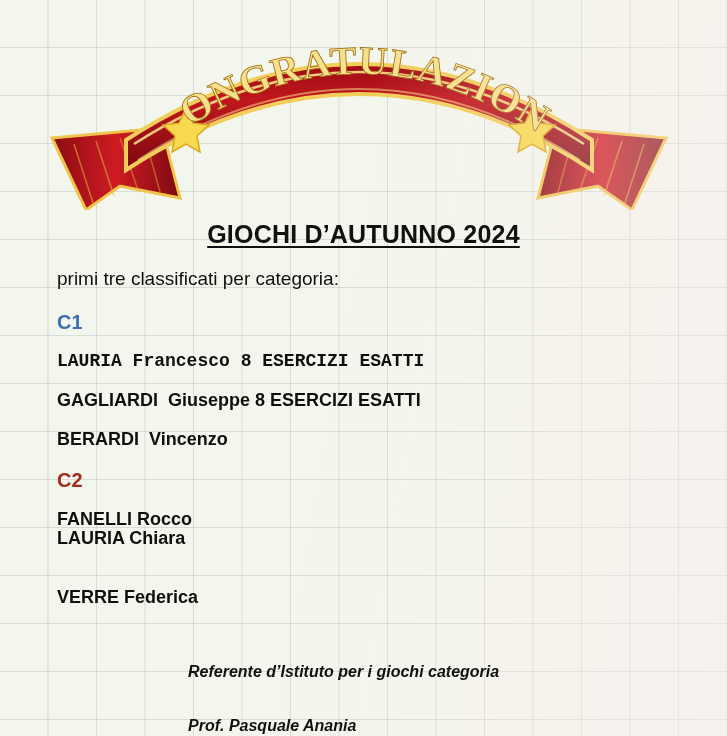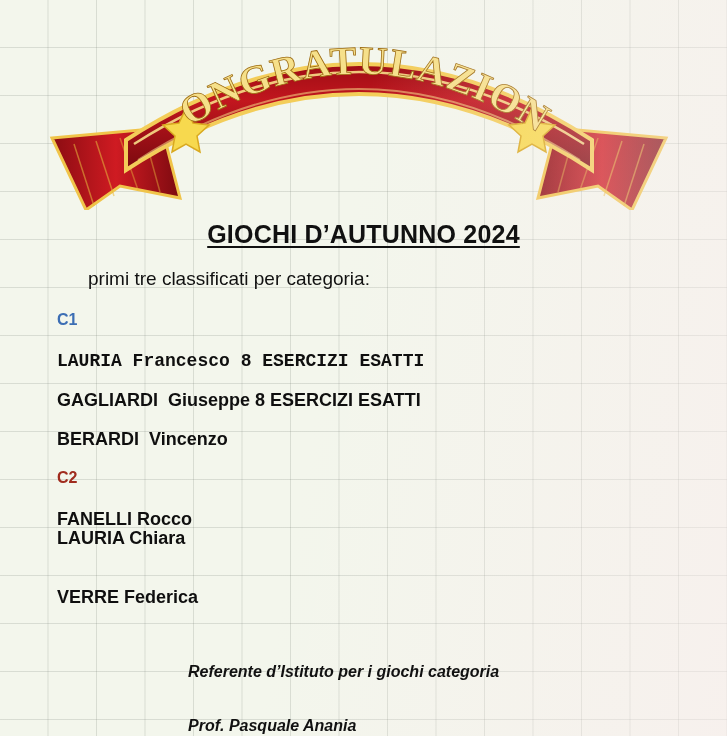--- a/index.html
+++ b/index.html
@@ -64,27 +64,26 @@
     text-underline-offset: 3px;
     letter-spacing: 0.2px;
   }
 
   .subtitle {
     position: absolute;
     left: 57px;
     top: 268px;
     font-size: 19px;
     color: #111;
-    margin-left: 31px;
   }
 
   .cat {
     position: absolute;
     left: 57px;
-    font-size: 16px;
+    font-size: 20px;
     font-weight: bold;
   }
   .cat.c1 { top: 311px; color: #3c6eb4; }
   .cat.c2 { top: 469px; color: #a02c1e; }
 
   .name {
     position: absolute;
     left: 57px;
     font-size: 18px;
     font-weight: bold;

